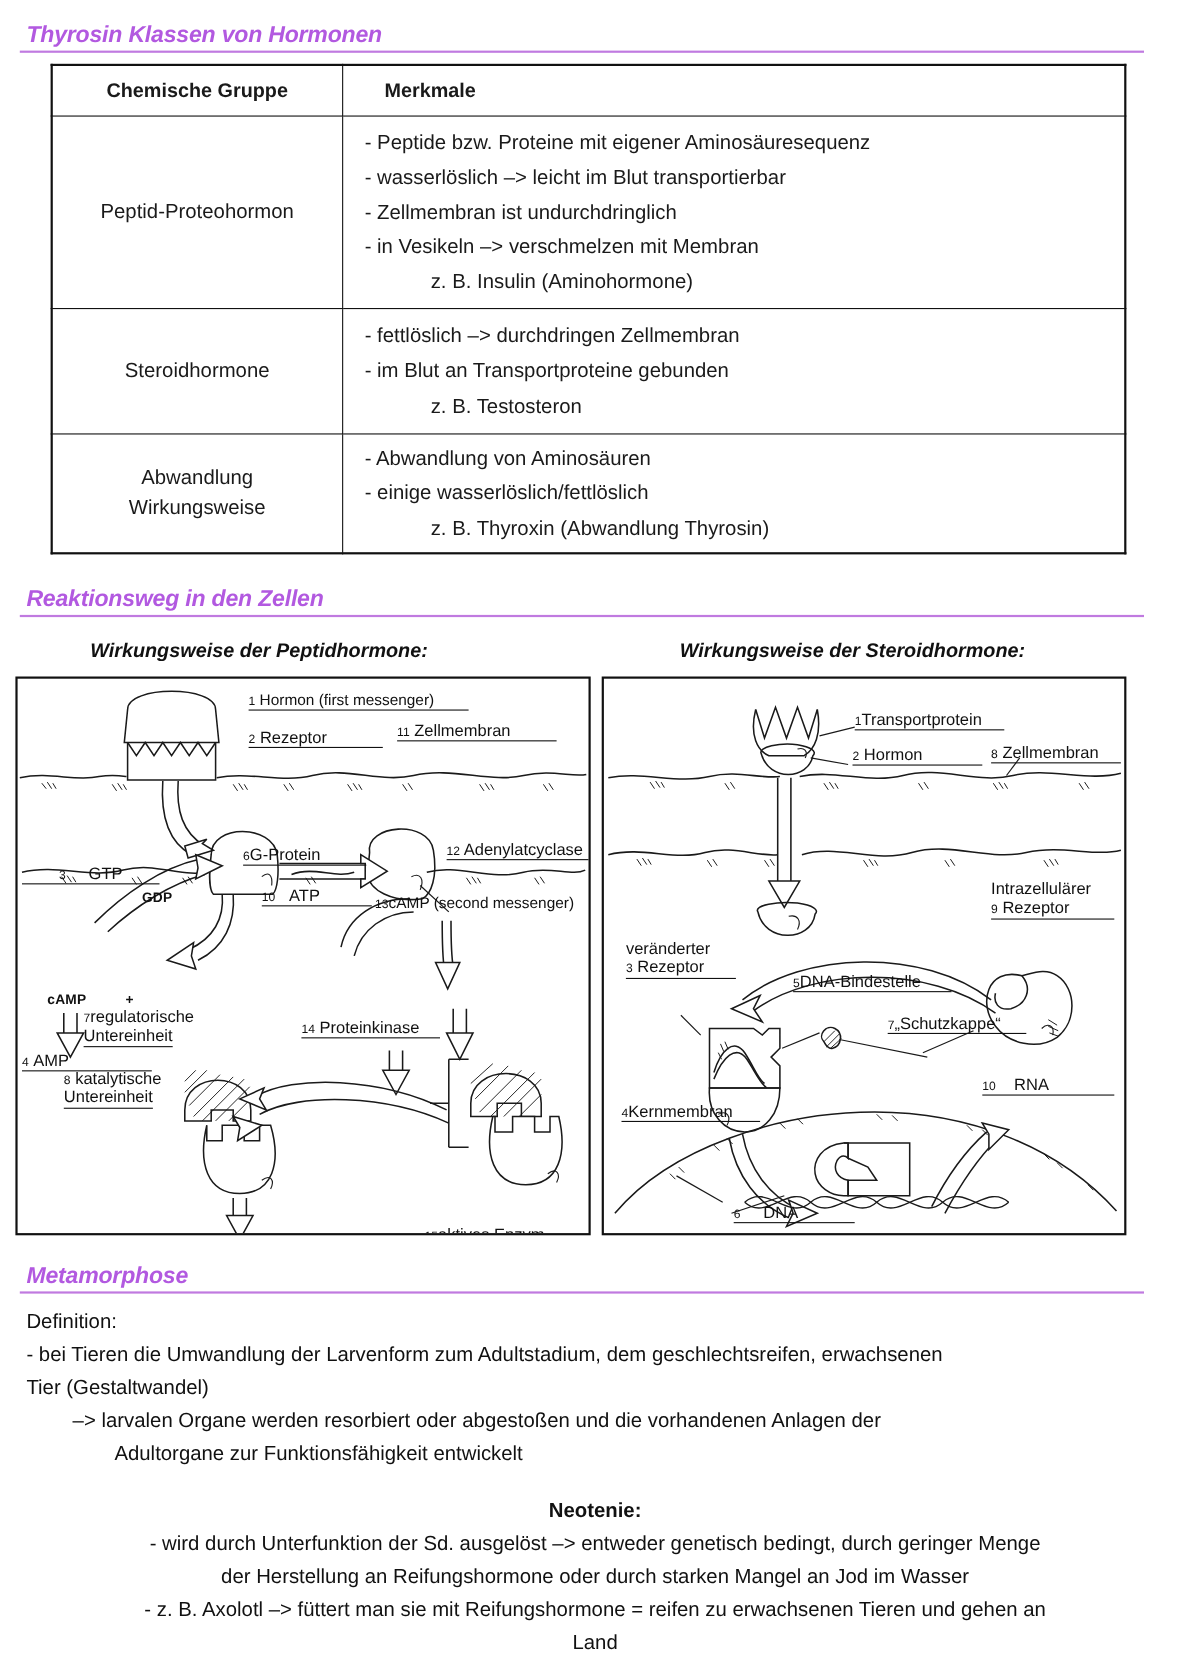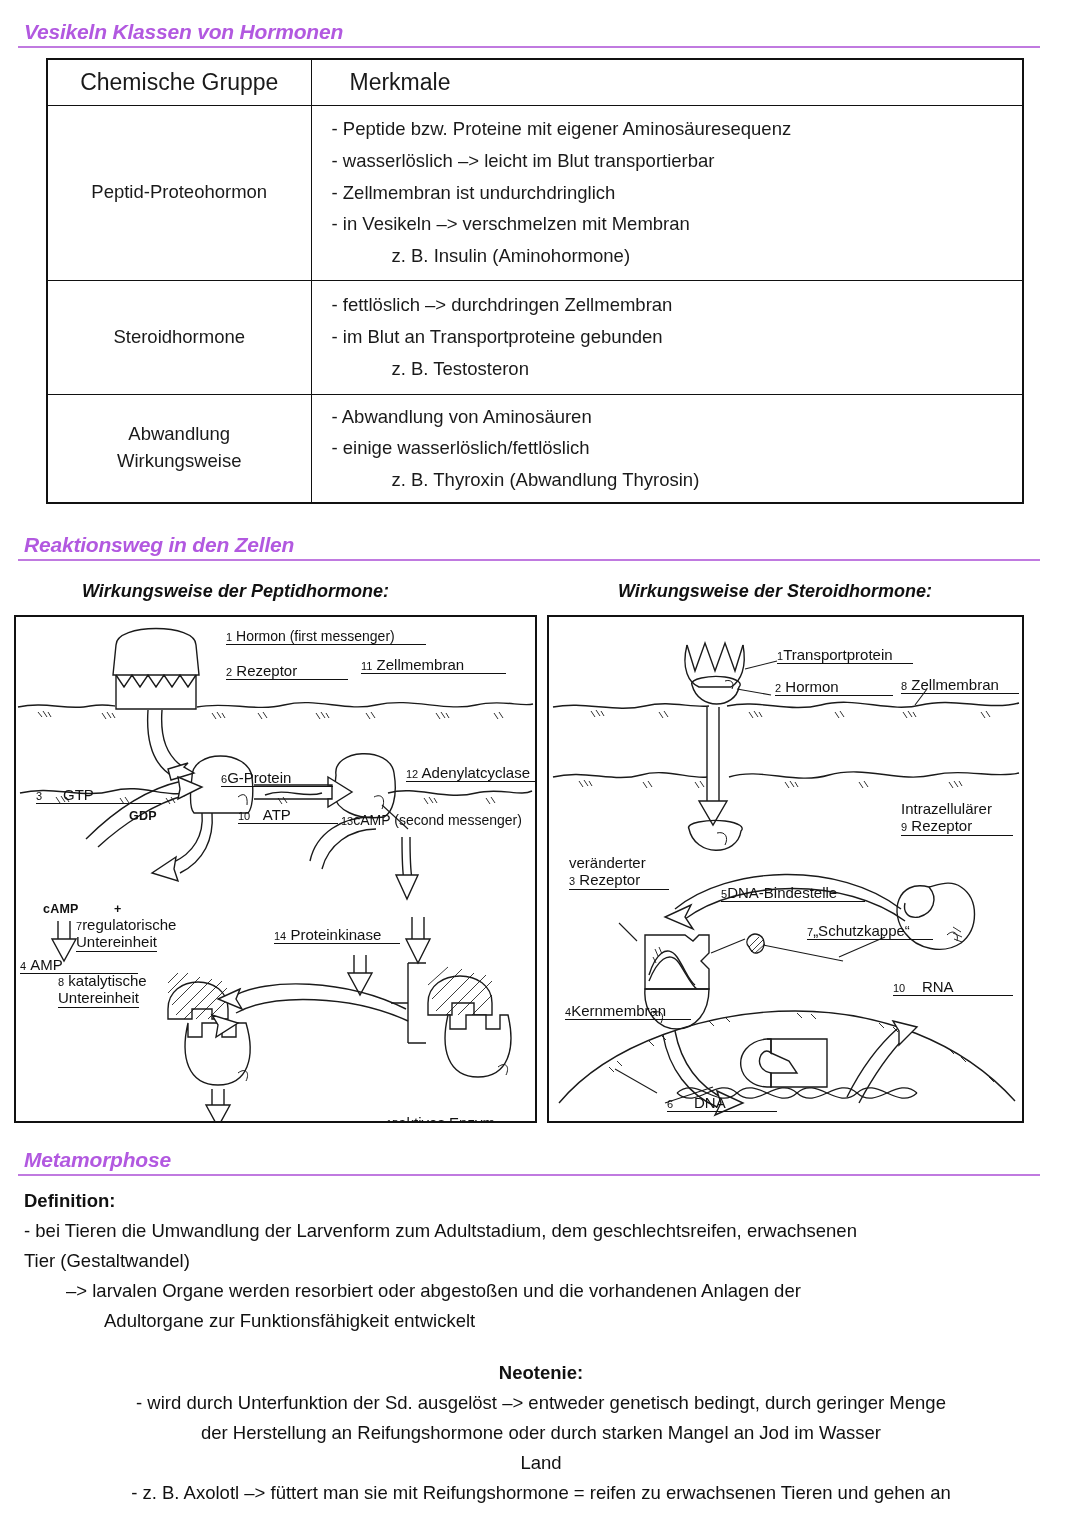--- a/index.html
+++ b/index.html
@@ -44,21 +44,21 @@
     width: 978px;
     border: 2px solid #111;
     border-collapse: collapse;
   }
   .tbl td {
     border: 1.5px solid #111;
     vertical-align: middle;
     padding: 6px 10px;
   }
   .tbl td.colA { width: 264px; text-align: center; }
-  .tbl .hdr { font-weight: normal; font-size: 23px; }
+  .tbl .hdr { font-weight: bold; font-size: 18px; }
   .tbl .hdr.colA { text-align: center; }
   .tbl .hdr.colB { text-align: left; padding-left: 38px; }
   .tbl .grpname { font-size: 18.5px; line-height: 1.45; }
   .tbl .feat { font-size: 18.5px; line-height: 1.72; padding-left: 20px; }
   .tbl .feat .ind { padding-left: 60px; display: block; }
 
   
   .subcap {
     position: absolute;
     font-style: italic;
@@ -95,21 +95,21 @@
     line-height: 1.62;
     color: #111;
   }
   .bodytxt .i1 { display:block; padding-left: 42px; }
   .bodytxt .i2 { display:block; padding-left: 80px; }
 </style>
 </head>
 <body>
 
 <div class="section-head" style="top:20px;">
-  <div class="title">Vesikeln Klassen von Hormonen</div>
+  <div class="title">Thyrosin Klassen von Hormonen</div>
   <div class="rule" style="top:26px;"></div>
 </div>
 
 <table class="tbl">
   <tbody>
       <tr>
     <td class="hdr colA" style="height:46px;">Chemische Gruppe</td>
     <td class="hdr colB">Merkmale</td>
   </tr>
 
@@ -256,21 +256,21 @@
       <circle cx="374" cy="566" r="17"></circle>
 
       <path d="M330 590 L330 606 M342 590 L342 606"></path>
       <path d="M324 602 L348 602 L336 622 Z" fill="#fff"></path>
     </g>
   </svg>
 
   <div class="dlab u" style="left:210px; top:12px; width:200px;"><span class="n">1</span> <span>Hormon (first messenger)</span></div>
   <div class="dlab u" style="left:210px; top:46px; width:122px; font-size:15px;"><span class="n">2</span> <span>Rezeptor</span></div>
   <div class="dlab u" style="left:345px; top:40px; width:145px; font-size:15px;"><span class="n">11</span> <span>Zellmembran</span></div>
-  <div class="dlab u" style="left:20px; top:170px; width:125px; font-size:15px;"><span class="n">3</span>&nbsp;&nbsp;&nbsp;&nbsp;&nbsp;<span>GTP</span></div>
+  <div class="dlab u" style="left:4px; top:170px; width:125px; font-size:15px;text-align:center;"><span class="n">3</span>&nbsp;&nbsp;&nbsp;&nbsp;&nbsp;<span>GTP</span></div>
   <div class="dlab u" style="left:205px; top:153px; width:112px; font-size:15px;"><span class="n">6</span><span>G-Protein</span></div>
   <div class="dlab sm" style="left:113px; top:193px;"><span>GDP</span></div>
   <div class="dlab u" style="left:390px; top:148px; width:130px; font-size:15px;"><span class="n">12</span> <span>Adenylatcyclase</span></div>
   <div class="dlab u" style="left:222px; top:190px; width:100px; font-size:15px;"><span class="n">10</span>&nbsp;&nbsp;&nbsp;<span>ATP</span></div>
   <div class="dlab" style="left:325px; top:196px; font-size:14px;"><span class="n u">13</span><span class="u">cAMP</span> <span>(second messenger)</span></div>
   <div class="dlab sm" style="left:27px; top:286px;"><span>cAMP</span></div>
   <div class="dlab sm" style="left:98px; top:286px;"><span>+</span></div>
   <div class="dlab u" style="left:4px; top:340px; width:118px; font-size:15px;"><span class="n">4</span>&nbsp;<span>AMP</span></div>
   <div class="dlab two" style="left:60px; top:300px; width:148px; font-size:15px;">
     <span class="n">7</span><span>regulatorische</span><br>
@@ -396,26 +396,26 @@
   <div class="dlab u" style="left:16px; top:386px; width:126px; font-size:15px;"><span class="n">4</span><span>Kernmembran</span></div>
   <div class="dlab u" style="left:118px; top:478px; width:110px; font-size:15px;"><span class="n">6</span>&nbsp;&nbsp;&nbsp;&nbsp;&nbsp;<span>DNA</span></div>
 </div>
 
 <div class="section-head" style="top:1148px;">
   <div class="title">Metamorphose</div>
   <div class="rule" style="top:26px;"></div>
 </div>
 
 <div class="bodytxt" style="left:24px; top:1186px; width:1034px;">
-  <div style="font-weight:bold;">Definition:</div>
+  <div style="font-weight:normal;">Definition:</div>
   <div>- bei Tieren die Umwandlung der Larvenform zum Adultstadium, dem geschlechtsreifen, erwachsenen</div>
   <div>Tier (Gestaltwandel)</div>
   <span class="i1">–&gt; larvalen Organe werden resorbiert oder abgestoßen und die vorhandenen Anlagen der</span>
   <span class="i2">Adultorgane zur Funktionsfähigkeit entwickelt</span>
 </div>
 
 <div class="bodytxt" style="left:24px; top:1358px; width:1034px;text-align:center;">
   <div style="font-weight:bold;">Neotenie:</div>
   <div>- wird durch Unterfunktion der Sd. ausgelöst –&gt; entweder genetisch bedingt, durch geringer Menge</div>
   <div>der Herstellung an Reifungshormone oder durch starken Mangel an Jod im Wasser</div>
+  <div>- z. B. Axolotl –&gt; füttert man sie mit Reifungshormone = reifen zu erwachsenen Tieren und gehen an</div>
   <div>Land</div>
-  <div>- z. B. Axolotl –&gt; füttert man sie mit Reifungshormone = reifen zu erwachsenen Tieren und gehen an</div>
 </div>
 
 </body></html>

